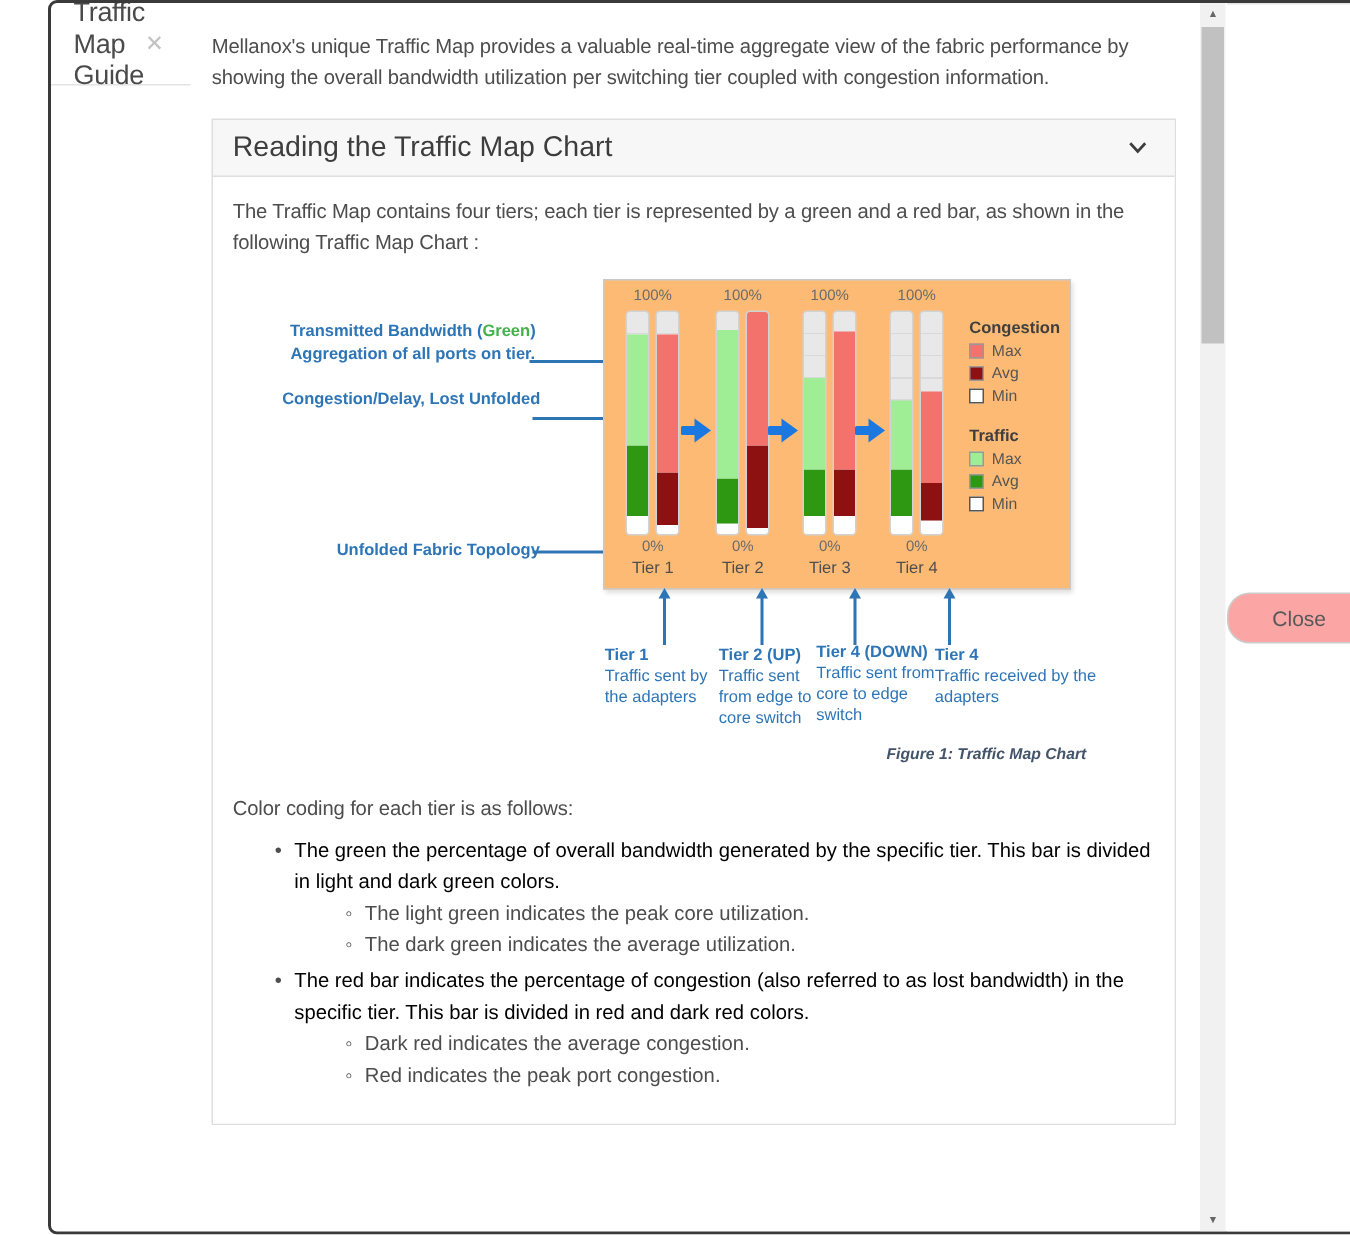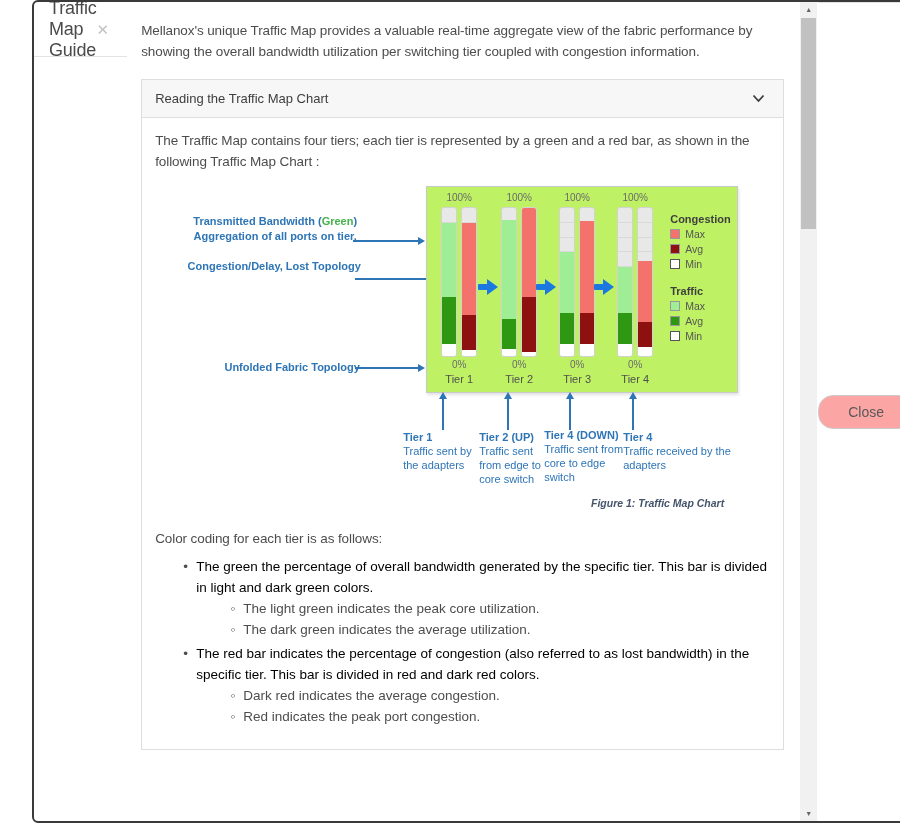--- a/index.html
+++ b/index.html
@@ -17,25 +17,25 @@
   .para { font-size:13.5px; color:#4d4d4d; line-height:21px; letter-spacing:-0.1px; }
   
   .fake-scrollbar { position:absolute; top:0; right:1px; bottom:0; width:17px; background:#f1f1f1; }
   .sb-btn { position:absolute; left:0; width:17px; height:15px; font-size:7px; color:#666; text-align:center; line-height:15px; cursor:pointer; }
   .sb-up { top:0; } .sb-down { bottom:0; }
   .sb-thumb { position:absolute; left:1px; top:16px; width:15px; height:211px; background:#c1c1c1; cursor:pointer; }
   
   .accordion { margin-top:17px; border:1px solid #dedede; }
   .acc-header { height:38px; background:#f7f7f7; border-bottom:1px solid #dedede; display:flex;
                 align-items:center; justify-content:space-between; padding:0 18px 0 13px; cursor:pointer; }
-  .acc-title { font-size:13px; color:#3d3d3d; }
+  .acc-title { font-size:19px; color:#3d3d3d; }
   .acc-body { padding:12px 12px 20px 13px; background:#fff; }
   
   .fig { position:relative; height:340px; margin-top:6px; }
-  .chart-box { position:absolute; left:271px; top:8px; width:312px; height:207px; background:#bef264;
+  .chart-box { position:absolute; left:247px; top:8px; width:312px; height:207px; background:#fdba74;
                border:1px solid #c9c9c9; box-shadow:1px 2px 3px rgba(0,0,0,0.12); }
   .tier-group { position:absolute; top:5px; width:38px; text-align:center; }
   .pct-label { font-size:10px; color:#6b6b6b; height:13px; }
   .bars-row { display:flex; justify-content:center; gap:4px; margin-top:2px; }
   .track { width:16px; height:150px; border:1px solid #d2d2d2; border-radius:3px; position:relative; overflow:hidden;
            background-color:#e8e8e8;
            background-image:repeating-linear-gradient(to top, #d9d9d9 0 1px, transparent 1px 14.8px); }
   .seg { position:absolute; left:0; width:100%; }
   .tier-name { font-size:11px; color:#4f4f4f; margin-top:1px; }
   .flow-arrow { position:absolute; width:20px; height:16px; }
@@ -101,21 +101,21 @@
 
           <div class="fig">
 
             <div class="ann" style="left:25px; top:36px; width:190px;">
               <div><span>Transmitted Bandwidth (</span><span id="green-word" style="color: rgb(69, 177, 76);">Green</span><span>)</span></div>
               <div>Aggregation of all ports on tier.</div>
             </div>
             <div class="h-arrow" style="left:198px; top:62px; width:66px;"></div>
 
             <div class="ann" style="left:23px; top:81px; width:192px;">
-              <div>Congestion/Delay, Lost Topology</div>
+              <div>Congestion/Delay, Lost Unfolded</div>
             </div>
             <div class="h-arrow" style="left:200px; top:100px; width:86px;"></div>
 
             <div class="ann" style="left:62px; top:182px; width:150px;">
               <div>Unfolded Fabric Topology</div>
             </div>
             <div class="h-arrow" style="left:200px; top:189px; width:64px;"></div>
 
             <div class="chart-box" id="chart-box">
                 <div class="tier-group" style="left: 13px;">

